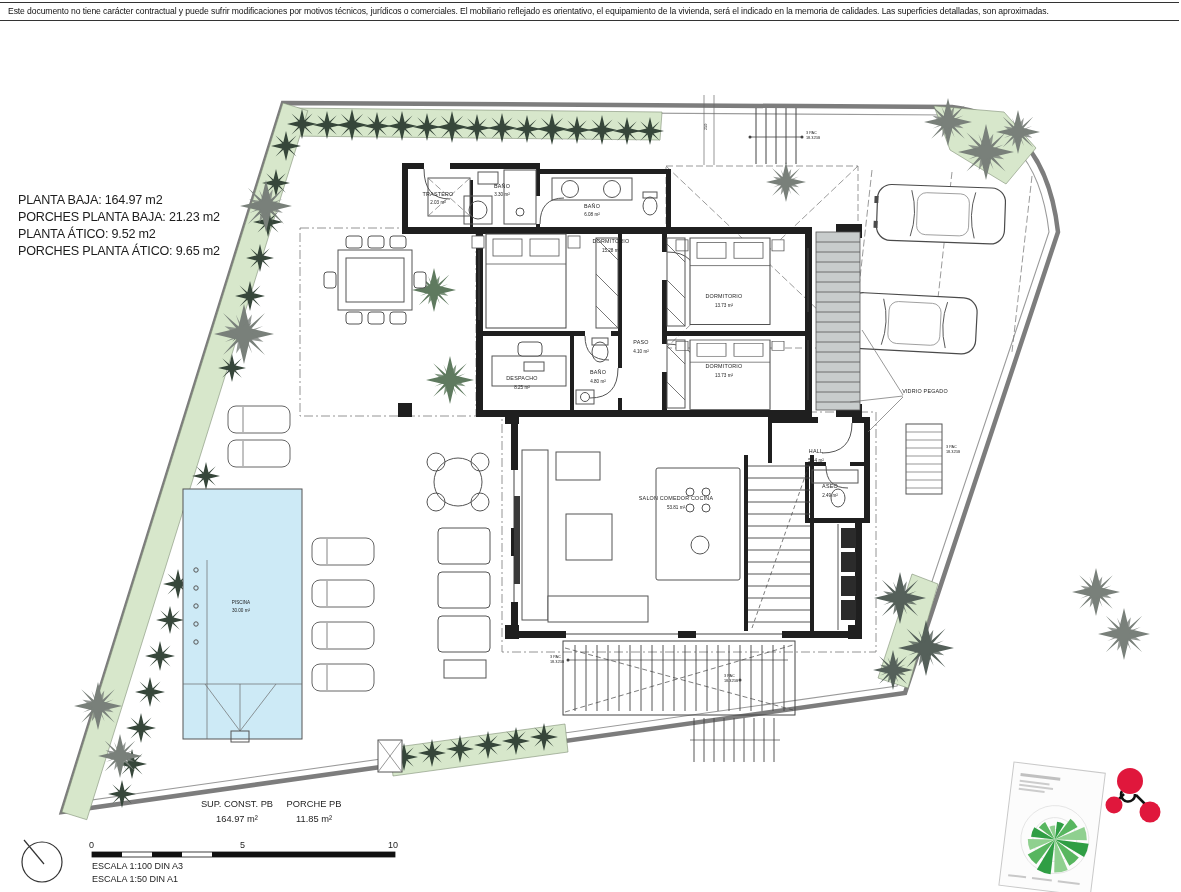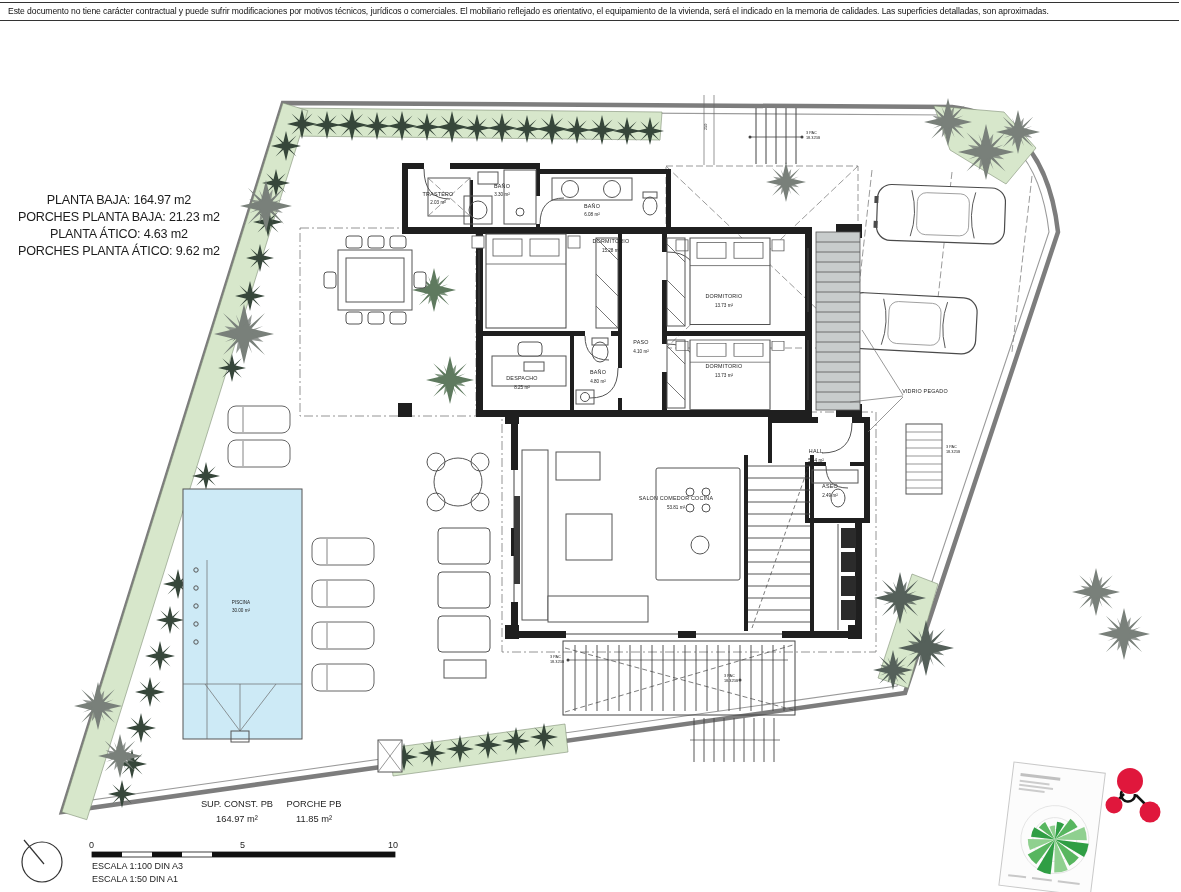--- a/index.html
+++ b/index.html
@@ -2,21 +2,21 @@
 <html style="--c-wall: #1f1f1f; --c-boundary: #7d7d7d; --c-hedge: #d7e7cb; --c-shrub: #36463a; --c-palm: #79807a; --c-pool: #cdeaf6; --c-line: #555555; --c-red: #e0173c;"><head>
 <meta charset="utf-8">
 <style>
   html,body{margin:0;padding:0;background:#ffffff;width:1181px;height:892px;overflow:hidden;
     font-family:"Liberation Sans", sans-serif;}
   #stage{position:relative;width:1181px;height:892px;background:#fff;}
   #disclaimer{position:absolute;left:0;top:2px;width:1179px;border-top:1px solid #333;
     border-bottom:1px solid #333;padding:3px 8px 4px 8px;font-size:8.6px;color:#111;
     letter-spacing:-0.1px;box-sizing:border-box;background:#fff;}
   #areaSummary{position:absolute;left:18px;top:192px;font-size:12.6px;color:#1c1c1c;
-    line-height:17px;letter-spacing:-0.2px;text-align:center;}
+    line-height:17px;letter-spacing:-0.2px;}
   svg{position:absolute;left:0;top:0;}
   .w{fill:var(--c-wall,#1f1f1f);}
   .f{fill:#ffffff;stroke:var(--c-line,#555);stroke-width:1;}
   .fn{fill:none;stroke:var(--c-line,#555);stroke-width:1;}
   .thin{fill:none;stroke:#6b6b6b;stroke-width:0.7;}
   .dash{fill:none;stroke:#808080;stroke-width:0.8;stroke-dasharray:7 3;}
   .dashdot{fill:none;stroke:#7a7a7a;stroke-width:0.8;stroke-dasharray:9 3 2 3;}
   .hatch{fill:none;stroke:#555;stroke-width:0.8;}
   text{font-family:"Liberation Sans", sans-serif;fill:#1d1d1d;}
   .lbl{font-size:5.4px;text-anchor:middle;letter-spacing:0.2px;}
@@ -28,22 +28,22 @@
 </head>
 <body>
 
 <div id="stage">
 
   <div id="disclaimer">Este documento no tiene carácter contractual y puede sufrir modificaciones por motivos técnicos, jurídicos o comerciales. El mobiliario reflejado es orientativo, el equipamiento de la vivienda, será el indicado en la memoria de calidades. Las superficies detalladas, son aproximadas.</div>
 
   <div id="areaSummary">
     <div>PLANTA BAJA: 164.97 m2</div>
     <div>PORCHES PLANTA BAJA: 21.23 m2</div>
-    <div>PLANTA ÁTICO: 4.63 m2</div>
-    <div>PORCHES PLANTA ÁTICO: 9.62 m2</div>
+    <div>PLANTA ÁTICO: 9.52 m2</div>
+    <div>PORCHES PLANTA ÁTICO: 9.65 m2</div>
   </div>
 
   <svg width="1181" height="892" viewBox="0 0 1181 892">
     <defs>
       <g id="shrub">
         <path d="M0,-10 L1.8,-2.5 L7,-7 L2.5,-1.8 L10,0 L2.5,1.8 L7,7 L1.8,2.5 L0,10 L-1.8,2.5 L-7,7 L-2.5,1.8 L-10,0 L-2.5,-1.8 L-7,-7 L-1.8,-2.5 Z"></path>
       </g>
       <g id="palm">
         <path d="M0,-10 L1.8,-2.5 L7,-7 L2.5,-1.8 L10,0 L2.5,1.8 L7,7 L1.8,2.5 L0,10 L-1.8,2.5 L-7,7 L-2.5,1.8 L-10,0 L-2.5,-1.8 L-7,-7 L-1.8,-2.5 Z"></path>
         <path transform="rotate(22) scale(0.7)" d="M0,-10 L1.8,-2.5 L7,-7 L2.5,-1.8 L10,0 L2.5,1.8 L7,7 L1.8,2.5 L0,10 L-1.8,2.5 L-7,7 L-2.5,1.8 L-10,0 L-2.5,-1.8 L-7,-7 L-1.8,-2.5 Z" opacity="0.8"></path>

